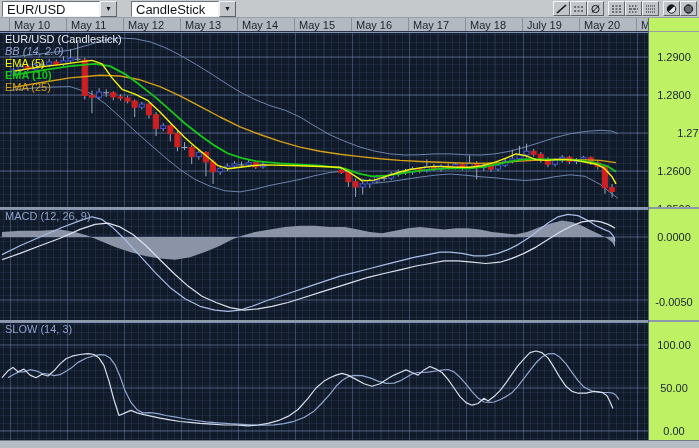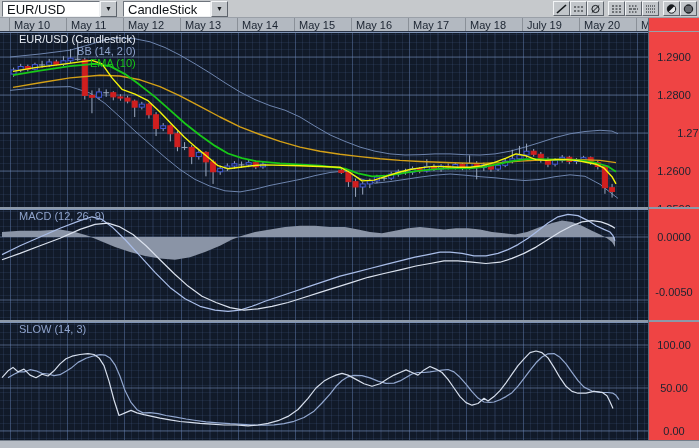--- a/index.html
+++ b/index.html
@@ -48,25 +48,25 @@
       repeating-linear-gradient(to right, rgba(96,122,172,0.40) 0 1px, transparent 1px 57px),
       repeating-linear-gradient(to right, rgba(76,100,148,0.20) 0 1px, transparent 1px 7.125px),
       repeating-linear-gradient(to bottom, rgba(76,100,148,0.17) 0 1px, transparent 1px 7.6px);
     background-position:10px 0,10px 0,0 2px;
   }
   .panel svg{position:absolute;left:0;top:0;}
   .panel-main{height:175px;}
   .panel-macd{height:111px;}
   .panel-slow{height:118px;}
   .splitter{height:2px;background:#8d99a8;}
-  .legend{position:absolute;left:19px;top:1px;z-index:5;text-align:right;}
+  .legend{position:absolute;left:5px;top:1px;z-index:5;}
   .legend div{font-size:11px;line-height:12px;white-space:nowrap;}
   
   .axis-col{
-    width:51px;background:#ef4444;border-left:1px solid #5f6b7c;
+    width:51px;background:#bef264;border-left:1px solid #5f6b7c;
     display:flex;flex-direction:column;font-size:11px;color:#1a2330;
   }
   .axis-stub{height:14px;border-bottom:1px solid #9aa0a8;}
   .axis-sec{position:relative;overflow:hidden;}
   .axis-sec-main{height:175px;}
   .axis-sec-macd{height:111px;}
   .axis-sec-slow{height:118px;}
   .axis-sep{height:2px;background:#8d99a8;}
   .axis-label{position:absolute;left:0;width:100%;text-align:center;height:12px;line-height:12px;}
   
@@ -75,21 +75,21 @@
 </head>
 <body>
 
 <div class="window">
 
   <div class="toolbar">
     <div class="combo">
       <div class="combo-field" style="width:98px">EUR/USD</div>
       <div class="combo-arrow">▼</div>
     </div>
-    <div class="combo" style="">
+    <div class="combo" style="margin-left:8px">
       <div class="combo-field" style="width:88px">CandleStick</div>
       <div class="combo-arrow">▼</div>
     </div>
     <div class="tb-spacer"></div>
     <div id="toolbar-buttons" style="display:flex">
         <div class="btn-group">
           <button class="tb-btn">
             <svg width="13" height="12" viewBox="0 0 13 12">
               <line x1="2" y1="10" x2="11" y2="2" stroke="#14181c" stroke-width="1.6"></line>
             </svg>
@@ -163,22 +163,24 @@
           <div class="date-cell">May 17</div>
           <div class="date-cell">May 18</div>
           <div class="date-cell">July 19</div>
           <div class="date-cell">May 20</div>
           <div class="date-cell">Ma</div>
         </div>
 
       <div class="panel panel-main" id="panel-main">
         <div class="legend" id="legend-main">
             <div style="color: rgb(233, 238, 246);">EUR/USD (Candlestick)</div>
-            <div style="color: rgb(143, 163, 204);">BB (14, 2.0)</div>
-            <div style="color: rgb(24, 200, 24);">EMA (10)</div>
+            <div style="color: rgb(143, 163, 204); font-style: italic;">BB (14, 2.0)</div>
+            <div style="color: rgb(245, 245, 10);">EMA (5)</div>
+            <div style="color: rgb(24, 200, 24); font-weight: bold;">EMA (10)</div>
+            <div style="color: rgb(212, 160, 23);">EMA (25)</div>
           </div>
       <svg width="648" height="175" viewBox="0 0 648 175">
             <line x1="0" y1="0.5" x2="648" y2="0.5" stroke="#7e93b5" stroke-width="1"></line>
             <line x1="0" y1="25" x2="648" y2="25" stroke="rgba(120,145,190,0.55)" stroke-width="1"></line>
             <line x1="0" y1="63.000000000000036" x2="648" y2="63.000000000000036" stroke="rgba(120,145,190,0.55)" stroke-width="1"></line>
             <line x1="0" y1="101.00000000000007" x2="648" y2="101.00000000000007" stroke="rgba(120,145,190,0.55)" stroke-width="1"></line>
             <line x1="0" y1="139.0000000000001" x2="648" y2="139.0000000000001" stroke="rgba(120,145,190,0.55)" stroke-width="1"></line>
             <line x1="0" y1="177.00000000000014" x2="648" y2="177.00000000000014" stroke="rgba(120,145,190,0.55)" stroke-width="1"></line>
             <polyline points="10,25.0 40,22.0 70,18.2 90,12.5 105,7.9 120,6.0 135,6.8 150,9.8 165,15.5 180,23.1 195,31.8 210,41.0 225,50.8 240,60.0 255,67.6 270,73.6 285,78.2 300,85.0 315,94.2 330,102.9 345,109.4 360,115.1 375,119.2 390,121.9 405,123.0 420,122.7 435,121.9 450,121.9 465,122.7 480,123.0 495,121.9 510,119.2 525,115.1 540,110.5 555,105.6 570,101.8 585,99.5 600,98.3 612,99.1 618,101.8" fill="none" stroke="#6d84ad" stroke-width="1" stroke-linejoin="round"></polyline>
             <polyline points="10,58.4 40,55.4 70,54.6 90,61.1 105,71.4 120,85.0 135,99.1 150,112.4 165,125.3 180,137.5 195,147.4 210,154.2 225,158.8 240,159.9 255,157.2 270,153.4 285,150.4 300,147.4 315,143.6 330,140.5 345,139.0 360,146.6 375,151.2 390,149.6 405,147.4 420,145.1 435,143.2 450,142.0 465,143.2 480,144.7 495,145.8 510,147.4 525,148.5 540,147.4 555,144.7 570,142.8 585,144.3 600,152.3 612,161.8 618,166.4" fill="none" stroke="#6d84ad" stroke-width="1" stroke-linejoin="round"></polyline>
@@ -374,21 +376,21 @@
       <div class="axis-sec axis-sec-main" id="axis-main">
           <div class="axis-label" style="top: 19px;">1.2900</div>
           <div class="axis-label" style="top: 57px;">1.2800</div>
           <div class="axis-label" style="top: 95px; margin-left: 20px;">1.2700</div>
           <div class="axis-label" style="top: 133px;">1.2600</div>
           <div class="axis-label" style="top: 171px;">1.2500</div>
         </div>
       <div class="axis-sep"></div>
       <div class="axis-sec axis-sec-macd" id="axis-macd">
           <div class="axis-label" style="top: 22px;">0.0000</div>
-          <div class="axis-label" style="top: 77px;">-0.0050</div>
+          <div class="axis-label" style="top: 87px;">-0.0050</div>
         </div>
       <div class="axis-sep"></div>
       <div class="axis-sec axis-sec-slow" id="axis-slow">
           <div class="axis-label" style="top: 17px;">100.00</div>
           <div class="axis-label" style="top: 60px;">50.00</div>
           <div class="axis-label" style="top: 103px;">0.00</div>
         </div>
     </div>
   </div>
 

